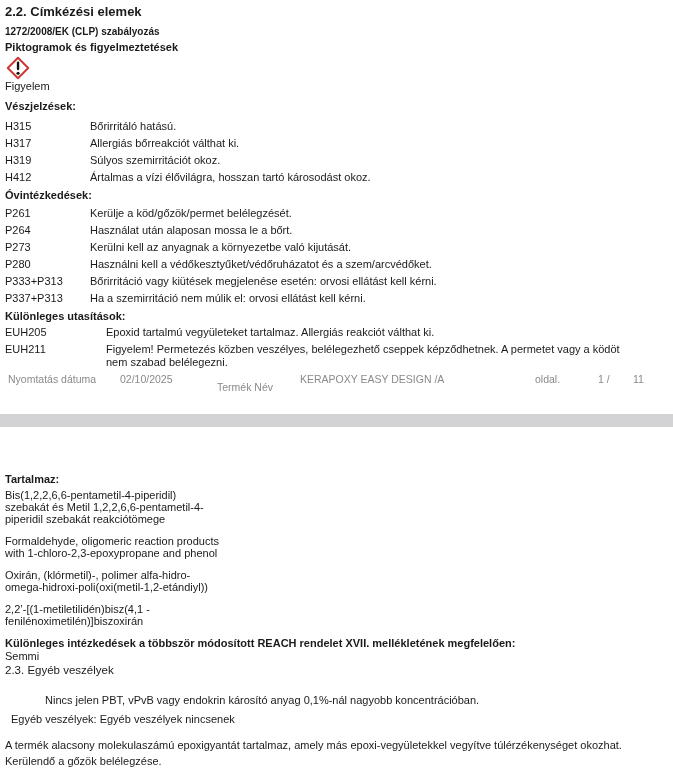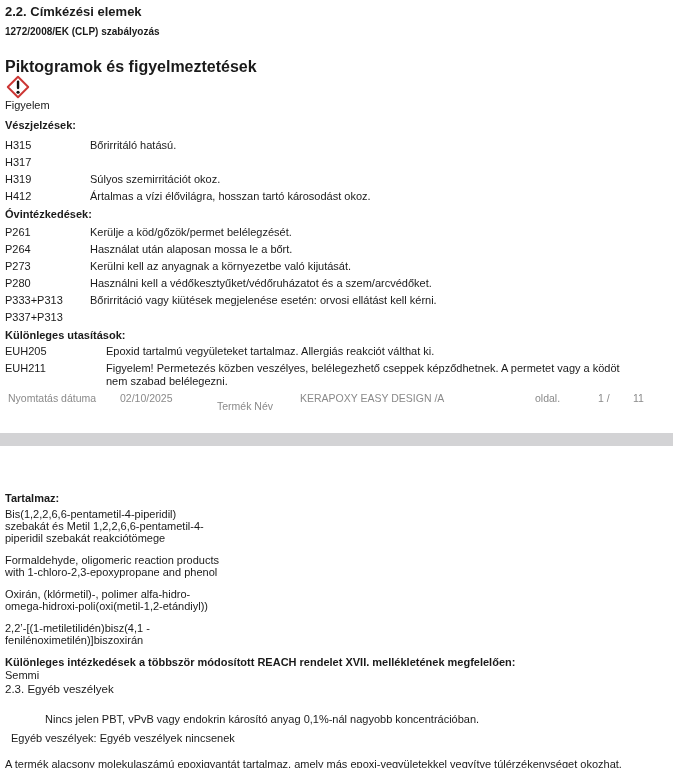--- a/index.html
+++ b/index.html
@@ -9,21 +9,21 @@
     overflow: hidden;
     font-family: "Liberation Sans", "DejaVu Sans", sans-serif;
     font-size: 11px;
     color: #1a1a1a;
     position: relative;
   }
   .content { padding: 4px 5px 0 5px; }
 
   .doc-title   { font-size: 13px; font-weight: bold; line-height: 15px; }
   .sub-head    { font-size: 10px; font-weight: bold; line-height: 13px; margin-top: 7px; }
-  .picto-head  { font-size: 16px; font-weight: bold; line-height: 13px; margin-top: 22px; }
+  .picto-head  { font-size: 11px; font-weight: bold; line-height: 13px; margin-top: 3px; }
 
   .pictogram-wrap { margin-top: 2px; }
   .pictogram-wrap svg { display: block; }
   .signal-word { line-height: 12px; }
 
   .stmt-heading { font-size: 11px; font-weight: bold; line-height: 14px; }
   .h-heading  { margin-top: 7px; }
   .h-rows     { margin-top: 5px; }
   .p-heading  { margin-top: 2px; }
   .p-rows     { margin-top: 3px; }
@@ -92,20 +92,21 @@
   <div class="signal-word">Figyelem</div>
 
   <div class="stmt-heading h-heading">Vészjelzések:</div>
   <div class="h-rows">
     <div class="stmt-row">
       <span class="code">H315</span>
       <span class="desc">Bőrirritáló hatású.</span>
     </div>
     <div class="stmt-row">
       <span class="code">H317</span>
+      <span class="desc">Allergiás bőrreakciót válthat ki.</span>
     </div>
     <div class="stmt-row">
       <span class="code">H319</span>
       <span class="desc">Súlyos szemirritációt okoz.</span>
     </div>
     <div class="stmt-row">
       <span class="code">H412</span>
       <span class="desc">Ártalmas a vízi élővilágra, hosszan tartó károsodást okoz.</span>
     </div>
   </div>
@@ -127,20 +128,21 @@
     <div class="stmt-row">
       <span class="code">P280</span>
       <span class="desc">Használni kell a védőkesztyűket/védőruházatot és a szem/arcvédőket.</span>
     </div>
     <div class="stmt-row">
       <span class="code">P333+P313</span>
       <span class="desc">Bőrirritáció vagy kiütések megjelenése esetén: orvosi ellátást kell kérni.</span>
     </div>
     <div class="stmt-row">
       <span class="code">P337+P313</span>
+      <span class="desc">Ha a szemirritáció nem múlik el: orvosi ellátást kell kérni.</span>
     </div>
   </div>
 
   <div class="stmt-heading eu-heading">Különleges utasítások:</div>
   <div class="eu-rows">
     <div class="euh-row">
       <span class="code">EUH205</span>
       <span class="desc">Epoxid tartalmú vegyületeket tartalmaz. Allergiás reakciót válthat ki.</span>
     </div>
     <div class="euh-row">

